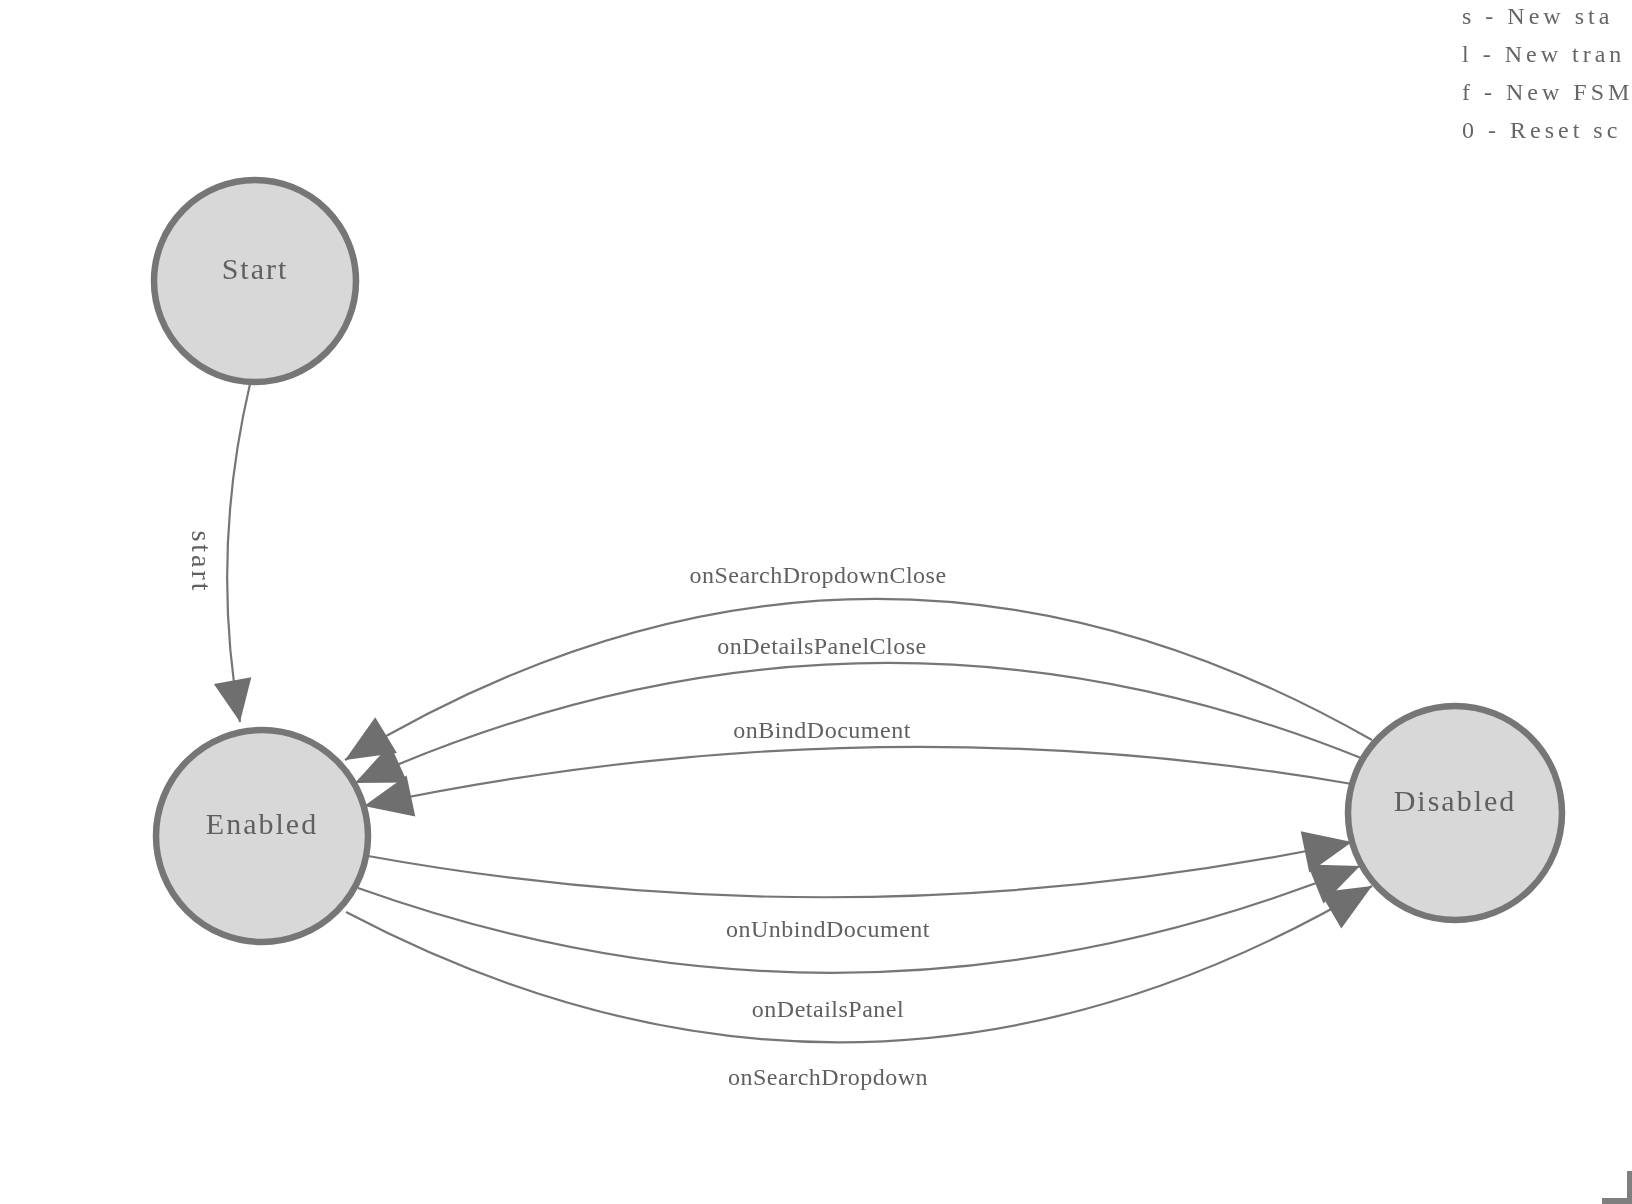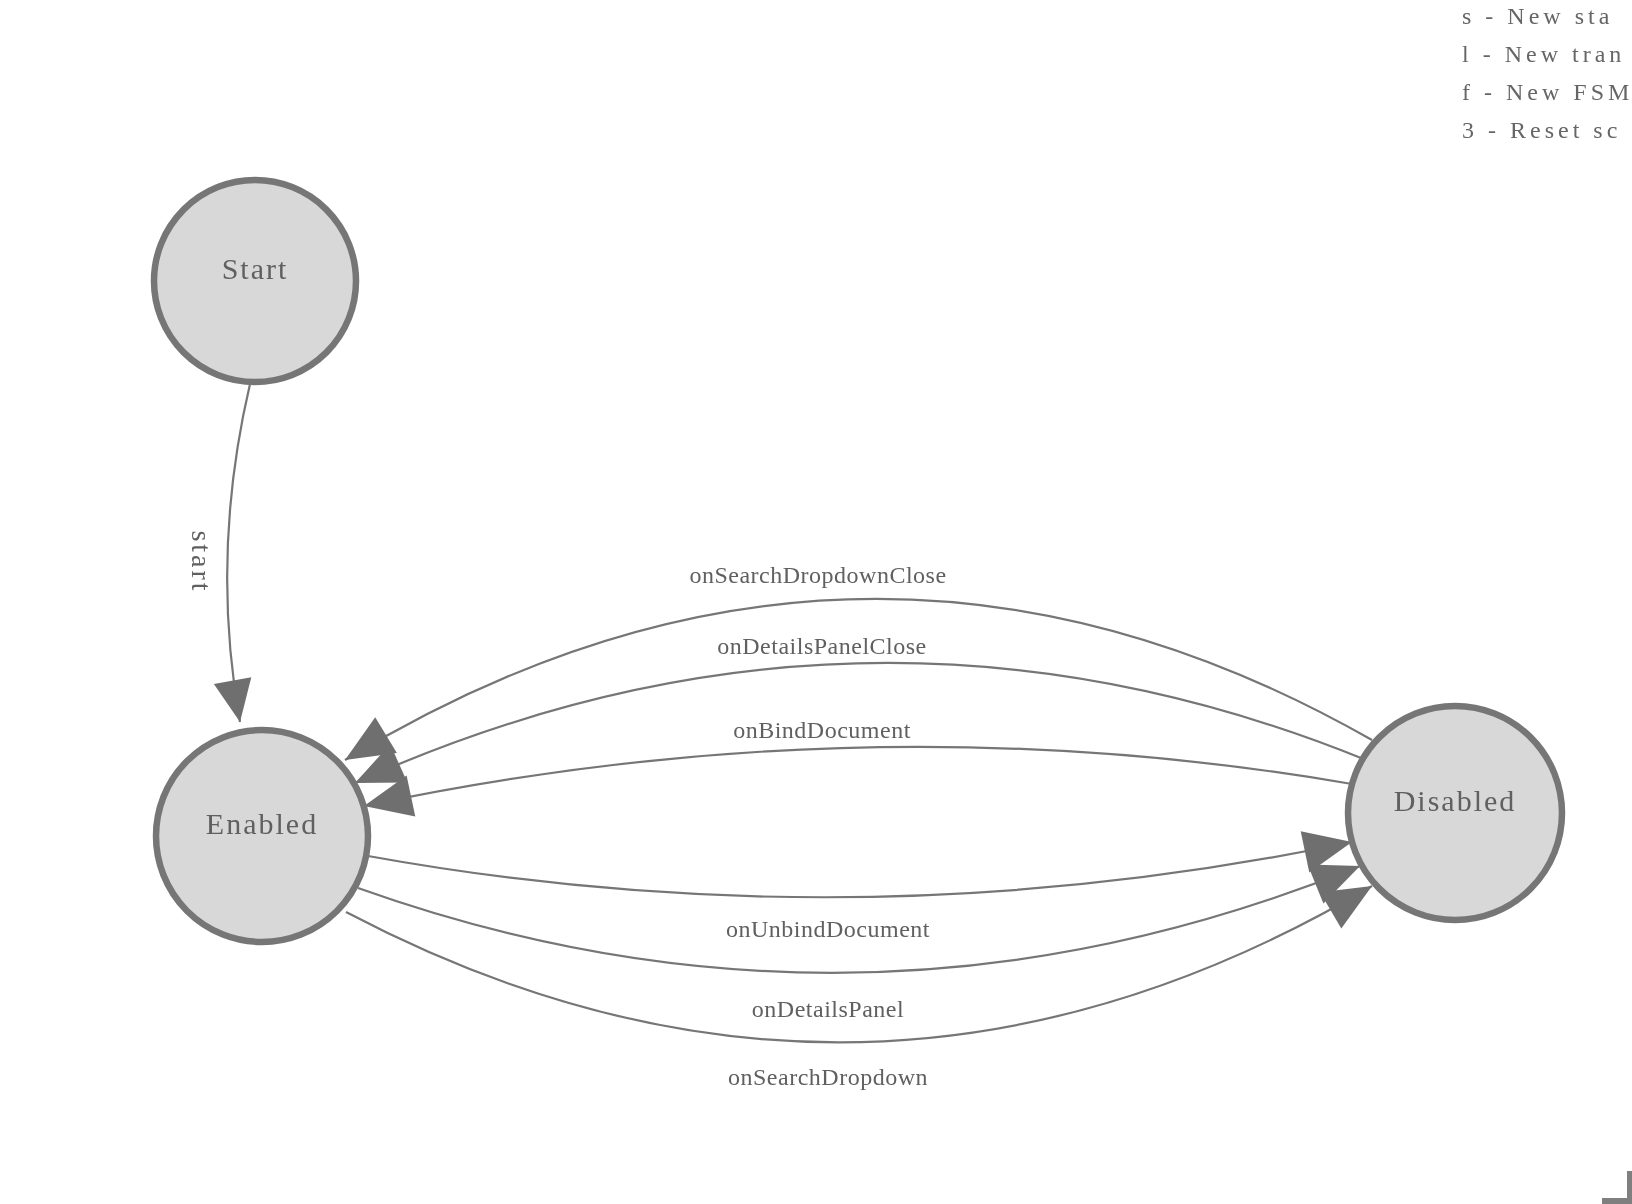--- a/index.html
+++ b/index.html
@@ -122,19 +122,19 @@
       <g>
         <circle cx="1455" cy="813" r="107" class="node-circle"></circle>
         <text x="1455" y="811" class="node-label">Disabled</text>
       </g>
     </svg>
 
   <div id="legend">
     <div class="legend-line">s - New sta</div>
     <div class="legend-line">l - New tran</div>
     <div class="legend-line">f - New FSM</div>
-    <div class="legend-line">3 - Reset sc</div>
+    <div class="legend-line">0 - Reset sc</div>
   </div>
 
   <div id="corner-v" class="corner-bar"></div>
   <div id="corner-h" class="corner-bar"></div>
 
 </div>
 
 </body></html>

